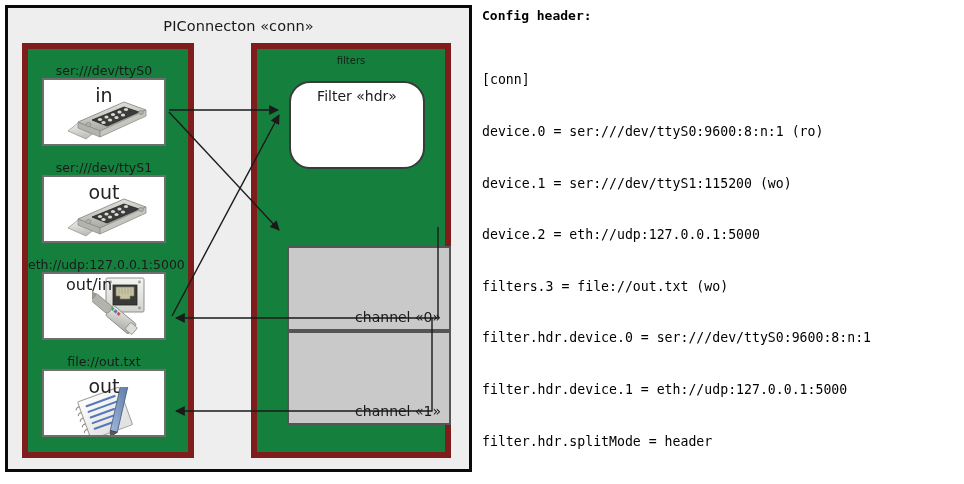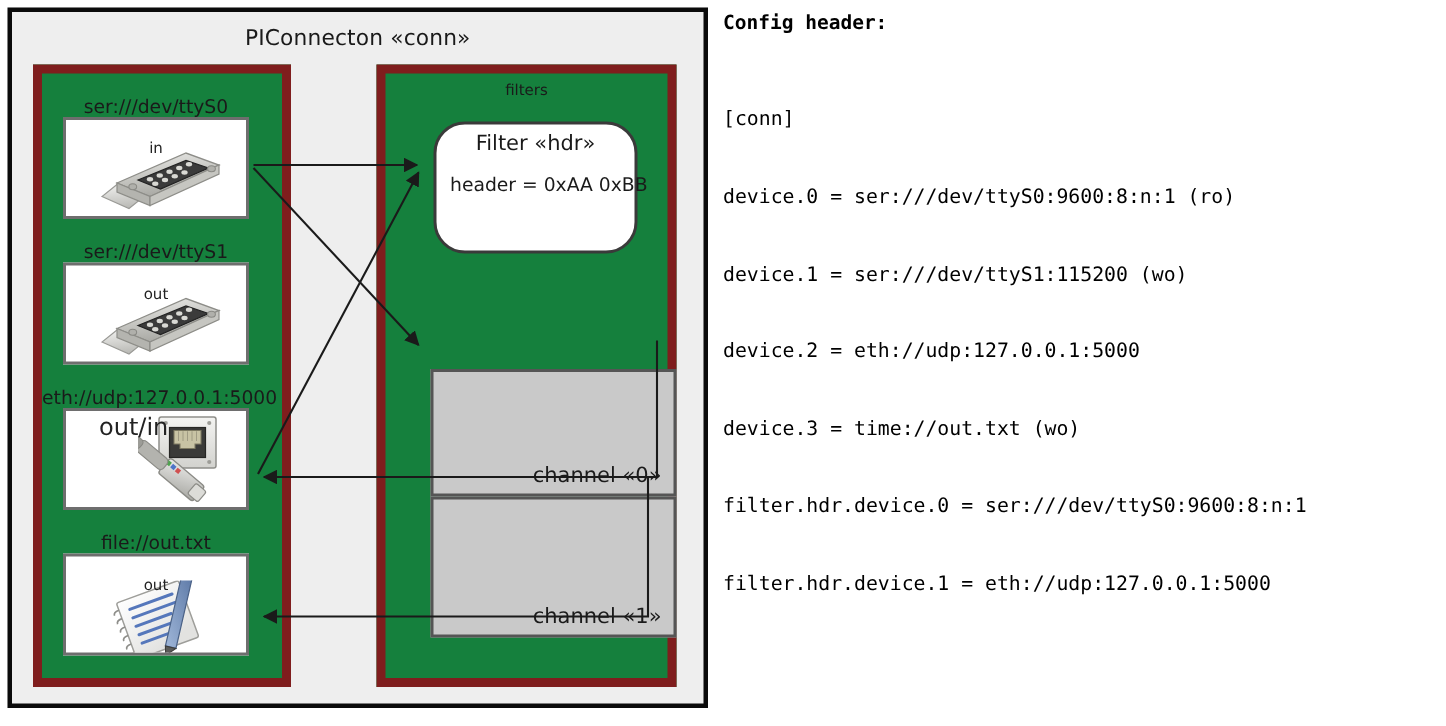--- a/index.html
+++ b/index.html
@@ -93,25 +93,25 @@
     position: relative;
     width: 124px;
     height: 68px;
     background: #ffffff;
     border: 2px solid #6e6e6e;
     box-sizing: border-box;
     overflow: hidden;
   }
   .device-box .dev-name {
     position: absolute;
-    top: 14px;
+    top: 4px;
     left: 0;
     width: 100%;
     text-align: center;
-    font-size: 10px;
+    font-size: 19px;
     color: #222222;
     z-index: 3;
   }
   .device-box.eth-box .dev-name {
     text-align: left;
     padding-left: 22px;
     top: 1px;
     font-size: 16px;
     width: auto;
   }
@@ -371,21 +371,20 @@
       </div>
 
     </div>
 
     <div class="panel panel-filters">
       <div class="panel-title">filters</div>
 
       <div class="filter-card" style="left:32px; top:32px; width:136px; height:88px;border-radius:21px;">
         <div class="filter-title">Filter «hdr»</div>
         <div class="filter-props">
-          <div>header = 0xAA 0xBB</div>
         </div>
       </div>
 
 
       <div class="channel-box" style="left:30px; top:197px; width:164px; height:85px;">
         <div class="channel-label">channel «0»</div>
       </div>
 
       <div class="channel-box" style="left:30px; top:282px; width:164px; height:94px;">
         <div class="channel-label">channel «1»</div>
@@ -415,23 +414,24 @@
 
   </div>
 
   <div class="config-pane">
     <div class="config-heading">Config header:</div>
     <div class="config-body">
       <div>[conn]</div>
       <div>device.0 = ser:///dev/ttyS0:9600:8:n:1 (ro)</div>
       <div>device.1 = ser:///dev/ttyS1:115200 (wo)</div>
       <div>device.2 = eth://udp:127.0.0.1:5000</div>
-      <div>device.3 = time://out.txt (wo)</div>
+      <div>filters.3 = file://out.txt (wo)</div>
       <div>filter.hdr.device.0 = ser:///dev/ttyS0:9600:8:n:1</div>
       <div>filter.hdr.device.1 = eth://udp:127.0.0.1:5000</div>
+      <div>filter.hdr.splitMode = header</div>
       
       
       
       
       
       
       
       
       
     </div>

